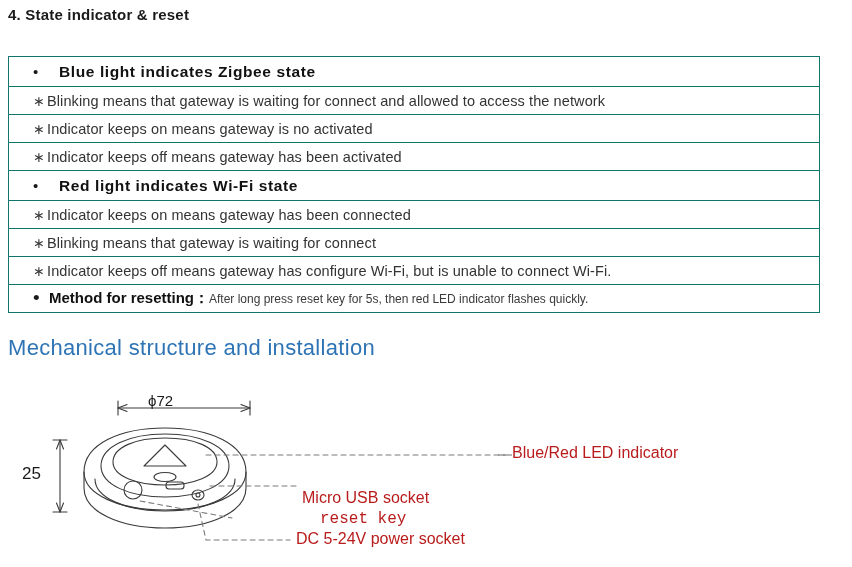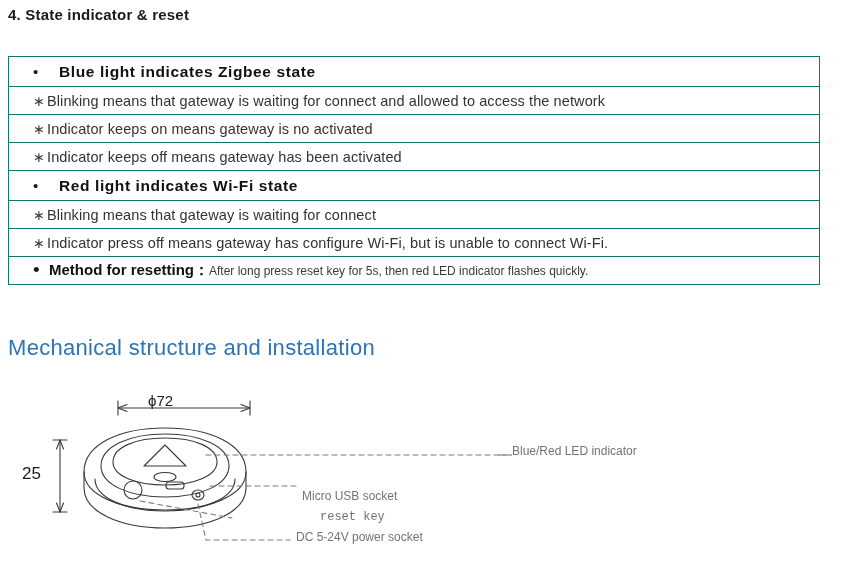--- a/index.html
+++ b/index.html
@@ -101,22 +101,22 @@
   
   .drawing {
     position: absolute;
     left: 0;
     top: 382px;
     width: 852px;
     height: 185px;
   }
   .callout {
     position: absolute;
-    font-size: 12px;
-    color: #737373;
+    font-size: 16px;
+    color: #b91c1c;
     white-space: nowrap;
   }
   .dim-label {
     position: absolute;
     font-size: 15px;
     color: #1a1a1a;
     text-align: center;
   }
   .dim-label.big {
     font-size: 17px;
@@ -149,26 +149,31 @@
         <span class="star">∗</span><span class="item-text">Indicator keeps off means gateway has been activated</span>
       </td>
     </tr>
     <tr class="row-head">
       <td>
         <span class="bullet-dot">•</span><span class="head-text">Red light indicates Wi-Fi state</span>
       </td>
     </tr>
     <tr>
       <td>
+        <span class="star">∗</span><span class="item-text">Indicator keeps on means gateway has been connected</span>
+      </td>
+    </tr>
+    <tr>
+      <td>
         <span class="star">∗</span><span class="item-text">Blinking means that gateway is waiting for connect</span>
       </td>
     </tr>
     <tr>
       <td>
-        <span class="star">∗</span><span class="item-text">Indicator press off means gateway has configure Wi-Fi, but is unable to connect Wi-Fi.</span>
+        <span class="star">∗</span><span class="item-text">Indicator keeps off means gateway has configure Wi-Fi, but is unable to connect Wi-Fi.</span>
       </td>
     </tr>
     <tr>
       <td>
         <span class="bullet-dot small">•</span><span class="reset-label">Method for resetting：</span><span class="reset-body">After long press reset key for 5s, then red LED indicator flashes quickly.</span>
       </td>
     </tr>
   </tbody>
 </table>
 

